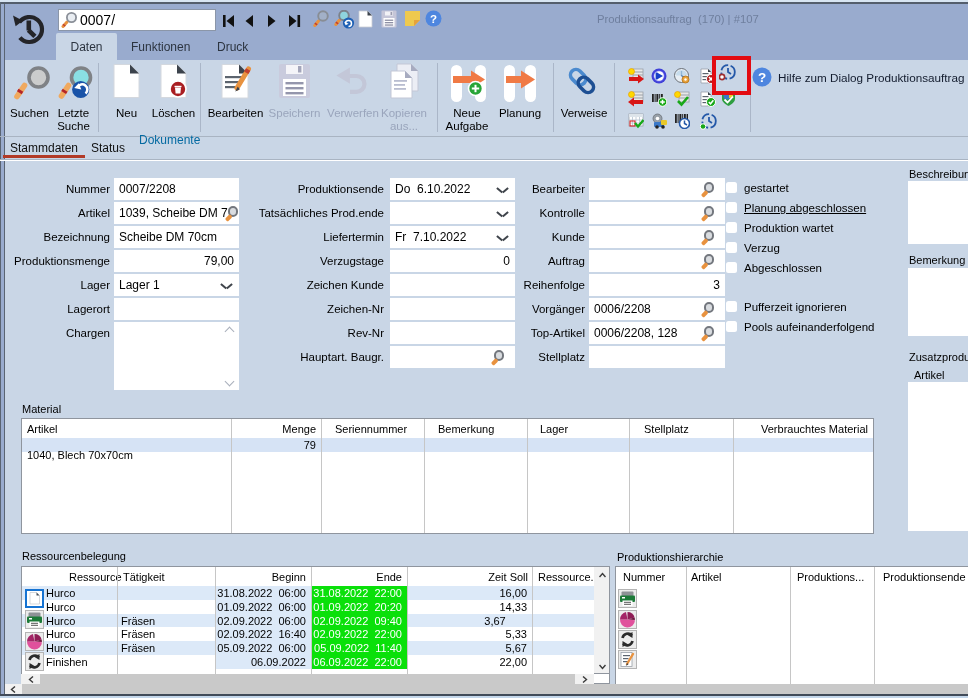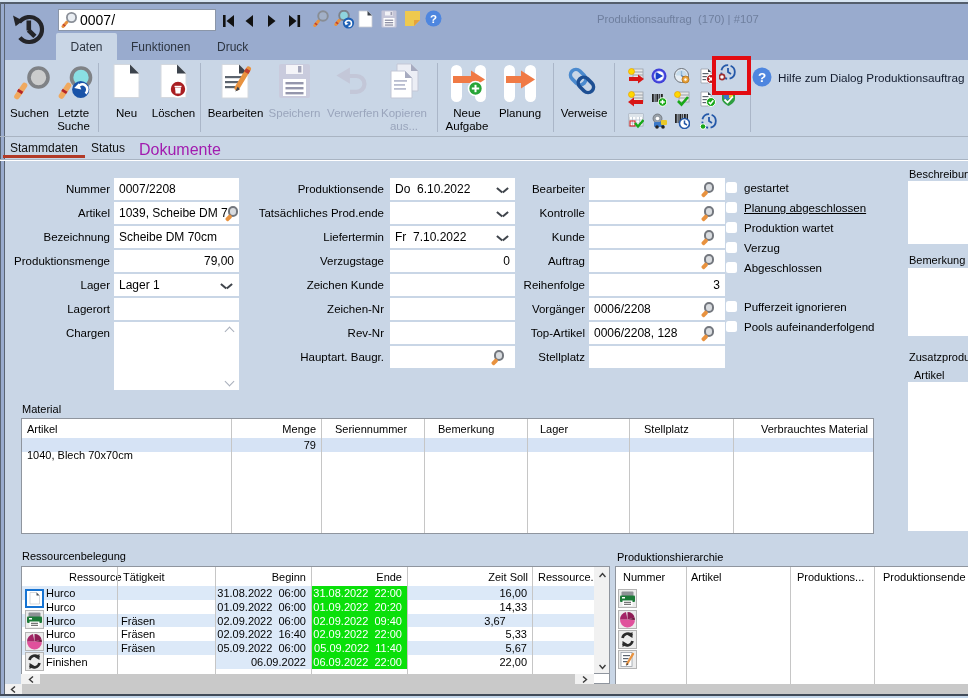--- a/index.html
+++ b/index.html
@@ -408,21 +408,21 @@
 <div class="ab" style="left:752px;top:67px;width:20px;height:20px;">
 <svg width="20" height="20" viewBox="0 0 20 20">
 <circle cx="10" cy="10" r="9.5" fill="#4e86df"></circle>
 <text x="10" y="14.8" font-family="Liberation Sans" font-size="13.5" font-weight="bold" fill="#fff" text-anchor="middle">?</text>
 </svg>
 </div>
 <div class="ab nw" style="left:778px;top:71px;font-size:11.7px;color:#131c2e;">Hilfe zum Dialog Produktionsauftrag</div>
 
 <div class="ab nw" style="left:10px;top:141px;font-size:12px;color:#101010;">Stammdaten</div>
 <div class="ab nw" style="left:91px;top:141px;font-size:12px;color:#101010;">Status</div>
-<div class="ab nw" style="left:139px;top:141px;font-size:16px;color:#a21caf;">Dokumente</div>
+<div class="ab nw" style="left:139px;top:133px;font-size:12px;color:#0369a1;">Dokumente</div>
 <div class="ab" style="left:3px;top:155px;width:82px;height:3px;background:#b23a27;"></div>
 <div class="ab" style="left:0;top:159px;width:968px;height:1px;background:#a9b4c2;"></div>
 <div class="ab" style="left:0;top:160px;width:968px;height:1px;background:#ffffff;"></div>
 
 <div class="lbl" style="left:0;top:178px;width:110px;">Nummer</div>
 <div class="fld" style="left:114px;top:178px;width:115px;">0007/2208</div>
 <div class="lbl" style="left:0;top:202px;width:110px;">Artikel</div>
 <div class="fld" style="left:114px;top:202px;width:115px;">1039, Scheibe DM 7</div>
 <div class="ab mag" style="left:224px;top:206px;"></div>
 <div class="lbl" style="left:0;top:226px;width:110px;">Bezeichnung</div>

